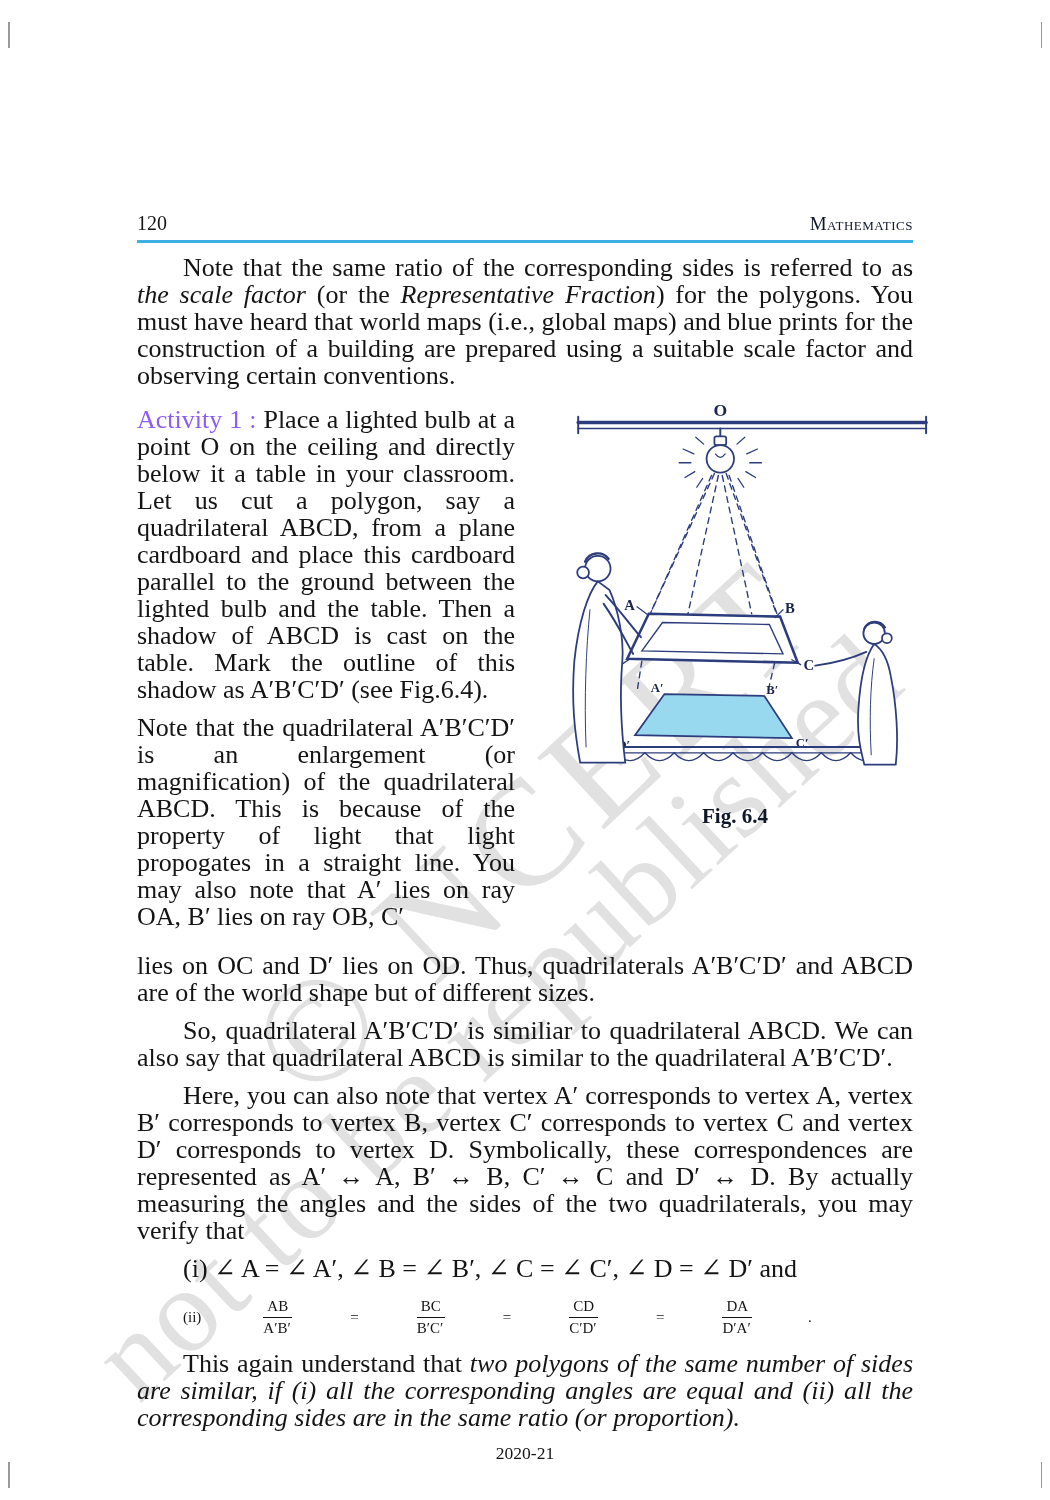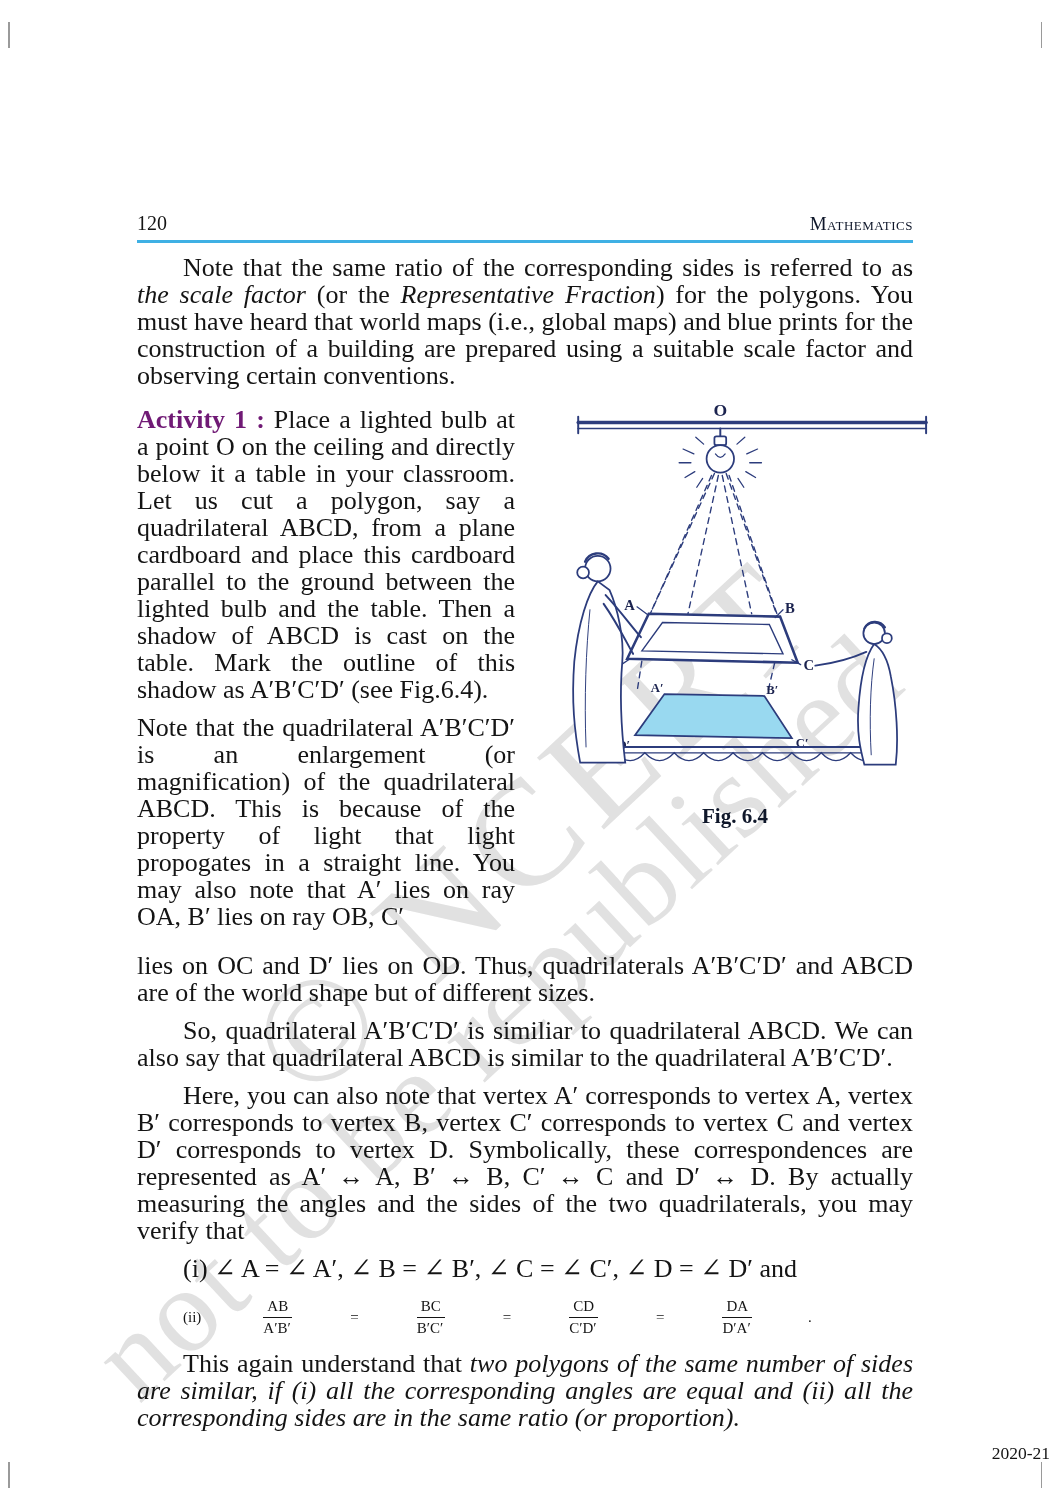--- a/index.html
+++ b/index.html
@@ -16,36 +16,36 @@
   .wm-republished{font-size:120px;left:65px;top:1325px;transform:rotate(-43deg);letter-spacing:2px;}
   
   .content{position:absolute;left:137px;right:137px;top:184px;z-index:2;margin-top:28px;}
   .running{display:flex;justify-content:space-between;align-items:baseline;}
   .page-number{font-size:20px;}
   .running-title{font-size:19px;color:#0f172a;font-variant:small-caps;letter-spacing:.5px;}
   .rule{height:3px;background:#3fb0e4;margin-top:5px;}
   p{font-size:26px;line-height:27px;text-align:justify;margin:11px 0;}
   .indent{text-indent:46px;}
   .em{font-style:italic;}
-  .activity-label{color:#701a75;font-weight:bold;}
+  .activity-label{color:#8b5cf6;font-weight:normal;}
   .two-col{display:flex;margin-top:4px;margin-right:-40px;}
   .col-text{width:378px;flex:none;}
   .col-text p:first-child{margin-top:6px;}
   .col-fig{flex:none;width:420px;padding-left:10px;padding-top:2px;}
   figure{margin:0;}
   figcaption{text-align:center;color:#0f172a;font-weight:bold;font-size:21px;margin-top:6px;}
   .item{margin-left:46px;}
   .ratio-row{display:flex;align-items:center;margin:16px 0 12px 46px;font-size:15px;gap:48px;}
   .ratio-label{margin-right:14px;}
   .frac{display:inline-block;text-align:left;line-height:1.15;}
   .frac .num{display:block;border-bottom:1.6px solid #141414;padding:0 4px 2px;}
   .frac .den{display:block;padding-top:2px;}
   .eq{margin:0 10px;}
   .period{margin-left:8px;}
-  .footer{position:absolute;left:0;right:0;bottom:36px;text-align:right;font-size:17.5px;z-index:2;}
+  .footer{position:absolute;left:0;right:0;bottom:36px;text-align:center;font-size:17.5px;z-index:2;}
   
   .fig-svg line,.fig-svg path,.fig-svg polygon,.fig-svg rect,.fig-svg circle{stroke:#2c3c7c;}
   .fig-svg text{font-family:"Liberation Serif",serif;fill:#1b234f;}
 </style>
 </head>
 <body>
 
 <div class="page">
 
   <span class="tick tick-tl"></span>

